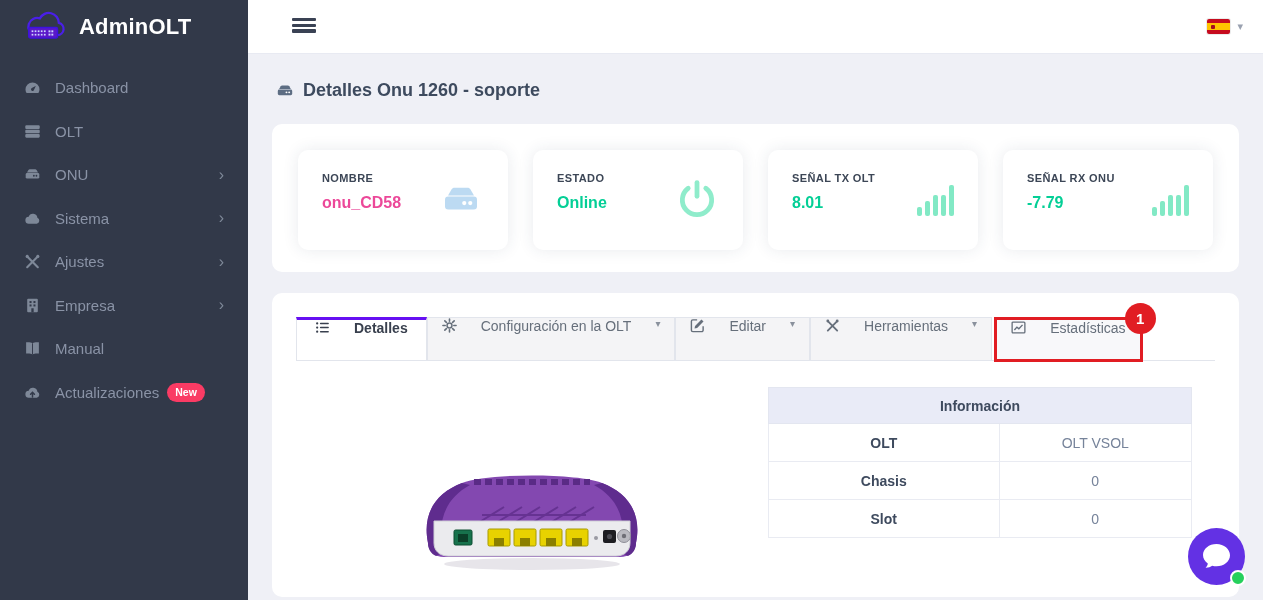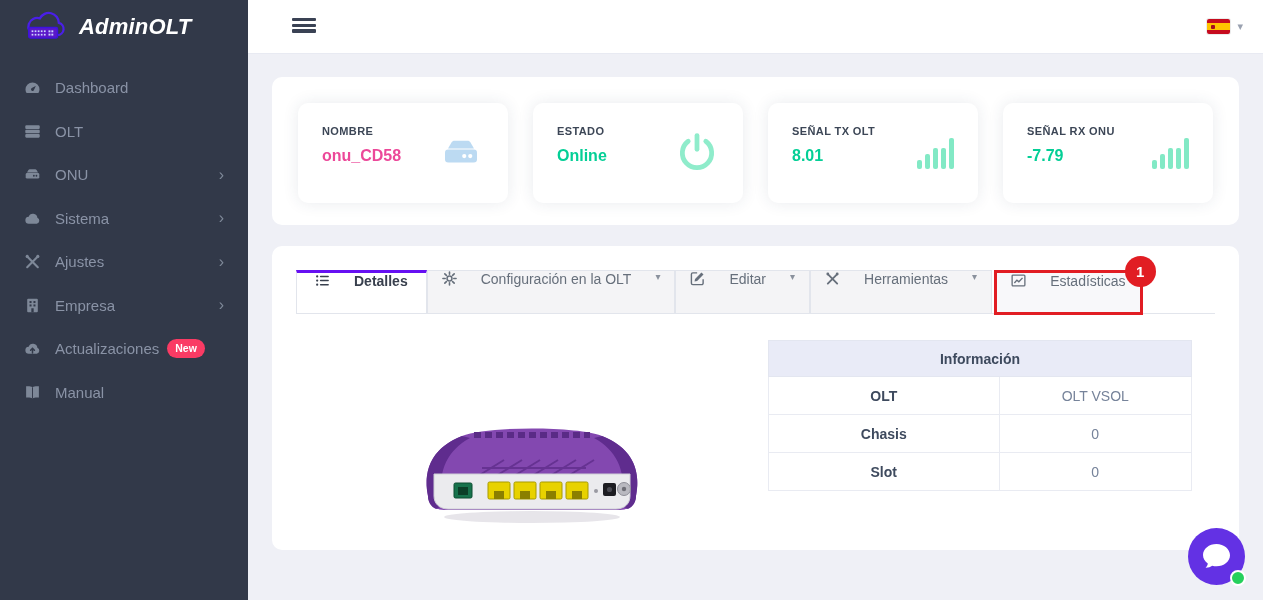--- a/index.html
+++ b/index.html
@@ -3,21 +3,21 @@
 <meta charset="utf-8">
 <style>
   * { box-sizing: border-box; margin: 0; padding: 0; }
   html,body { width:1263px; height:600px; }
   body {
     font-family: "Liberation Sans", sans-serif;
     background:#eff0f6; display:flex; overflow:hidden; position:relative;
   }
   
   .sidebar { width:248px; flex:none; background:#323949; height:600px; }
-  .brand { height:54px; display:flex; align-items:center; padding-left:22px; gap:9px; cursor:pointer;font-style:italic; }
+  .brand { height:54px; display:flex; align-items:center; padding-left:22px; gap:9px; cursor:pointer; }
   .brand-text { color:#fff; font-size:22px; font-weight:700; letter-spacing:.2px; }
   .nav { padding-top:12px; }
   .nav-item { height:43.5px; display:flex; align-items:center; padding:0 24px 0 22px; color:#8a93a6; cursor:pointer; }
   .nav-icon { width:20px; display:flex; justify-content:center; color:#7e8898; }
   .nav-icon svg { width:17px; height:17px; fill:currentColor; }
   .nav-label { margin-left:13px; font-size:15px; }
   .nav-chevron { margin-left:auto; color:#7e8898; font-size:16px; line-height:1; }
   .badge-new { background:#fa3b64; color:#fff; font-size:10.5px; font-weight:700; padding:3px 8px 4px; border-radius:10px; margin-left:8px; }
   
   .main { flex:1; display:flex; flex-direction:column; }
@@ -160,35 +160,35 @@
               <rect x="6.9" y="10.6" width="2.2" height="3.8"></rect>
             </g>
           </svg>
         </span>
       <span class="nav-label">Empresa</span>
       <span class="nav-chevron">›</span>
     </div>
     <div class="nav-item">
       <span class="nav-icon">
           <svg viewBox="0 0 16 16">
+            <path d="M8 3.1C6.6 2.1 4.6 1.9 2 2.1v10.6c2.6-.2 4.6 0 6 1 1.4-1 3.4-1.2 6-1V2.1c-2.6-.2-4.6 0-6 1z"></path>
+            <path d="M8 3.1v10.6" stroke="#323949" stroke-width=".9"></path>
+          </svg>
+        </span>
+      <span class="nav-label">Manual</span>
+    </div>
+    <div class="nav-item">
+      <span class="nav-icon">
+          <svg viewBox="0 0 16 16">
             <path d="M4.8 13A3.3 3.3 0 0 1 4.4 6.4a4.2 4.2 0 0 1 8.2.9A3 3 0 0 1 12 13z"></path>
             <path d="M8 12.2V8M6.2 9.6 8 7.8l1.8 1.8" stroke="#323949" stroke-width="1.4" fill="none" stroke-linecap="round"></path>
           </svg>
         </span>
       <span class="nav-label">Actualizaciones</span>
       <span class="badge-new">New</span>
-    </div>
-    <div class="nav-item">
-      <span class="nav-icon">
-          <svg viewBox="0 0 16 16">
-            <path d="M8 3.1C6.6 2.1 4.6 1.9 2 2.1v10.6c2.6-.2 4.6 0 6 1 1.4-1 3.4-1.2 6-1V2.1c-2.6-.2-4.6 0-6 1z"></path>
-            <path d="M8 3.1v10.6" stroke="#323949" stroke-width=".9"></path>
-          </svg>
-        </span>
-      <span class="nav-label">Manual</span>
     </div>
   </nav>
 </aside>
 
 <div class="main">
   <header class="topbar">
     <div class="hamburger">
         <div></div>
         <div></div>
         <div></div>
@@ -197,20 +197,29 @@
       <div class="lang">
         <span class="flag">
             <i></i>
           </span>
         <span class="caret">▾</span>
       </div>
     </div>
   </header>
 
   <div class="content">
+    <div class="page-title-row">
+      <svg viewBox="0 0 16 16">
+          <path d="M2.8 6.2 4.2 3.8c.25-.42.7-.68 1.2-.68h5.2c.5 0 .95.26 1.2.68l1.4 2.4z"></path>
+          <rect x="1.6" y="6.6" width="12.8" height="5.2" rx="1.3"></rect>
+          <circle cx="11.7" cy="9.2" r=".85" fill="#fff"></circle>
+          <circle cx="9.3" cy="9.2" r=".85" fill="#fff"></circle>
+        </svg>
+      <span class="page-title">Detalles Onu 1260 - soporte</span>
+    </div>
 
     <section class="panel stats-panel">
       <div class="stat-card">
         <div>
           <div class="stat-label">NOMBRE</div>
           <div class="stat-value">onu_CD58</div>
         </div>
         <span class="stat-icon">
           <svg width="46" height="40" viewBox="0 0 16 16" fill="#bcdaf2">
               <path d="M2.8 6.2 4.2 3.8c.25-.42.7-.68 1.2-.68h5.2c.5 0 .95.26 1.2.68l1.4 2.4z"></path>

